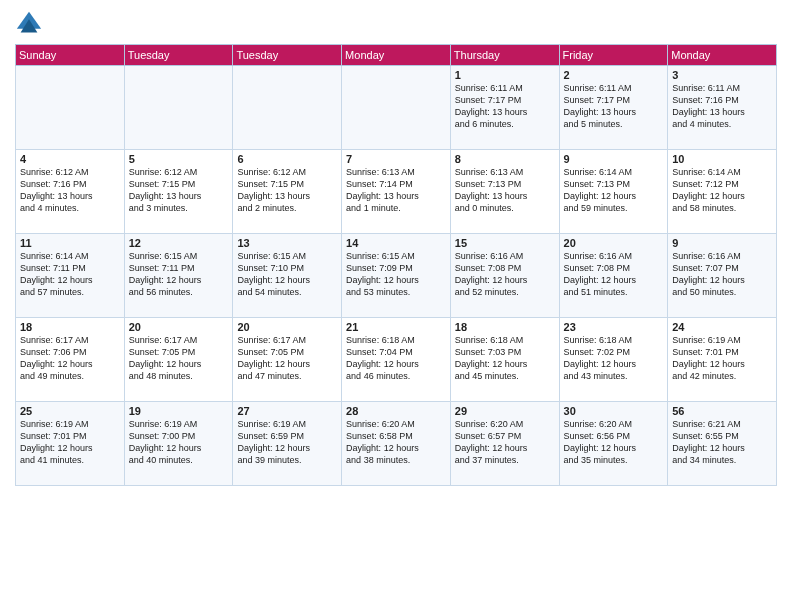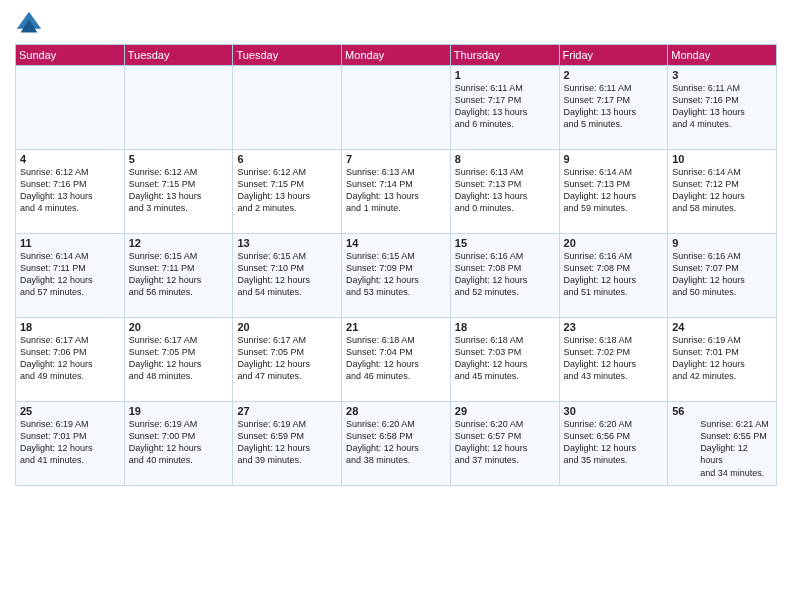--- a/index.html
+++ b/index.html
@@ -347,21 +347,21 @@
           </td>
           <td>
             <span class="day-num">30</span>
             <div class="cell-text" style="white-space: pre-line;">Sunrise: 6:20 AM
 Sunset: 6:56 PM
 Daylight: 12 hours
 and 35 minutes.</div>
           </td>
           <td>
             <span class="day-num">56</span>
-            <div class="cell-text" style="white-space: pre-line; margin-left: 28px;">Sunrise: 6:21 AM
+            <div class="cell-text" style="white-space: pre-line;">Sunrise: 6:21 AM
 Sunset: 6:55 PM
 Daylight: 12 hours
 and 34 minutes.</div>
           </td>
         </tr>
       </tbody>
   </table>
 </div>
 
 </body></html>

